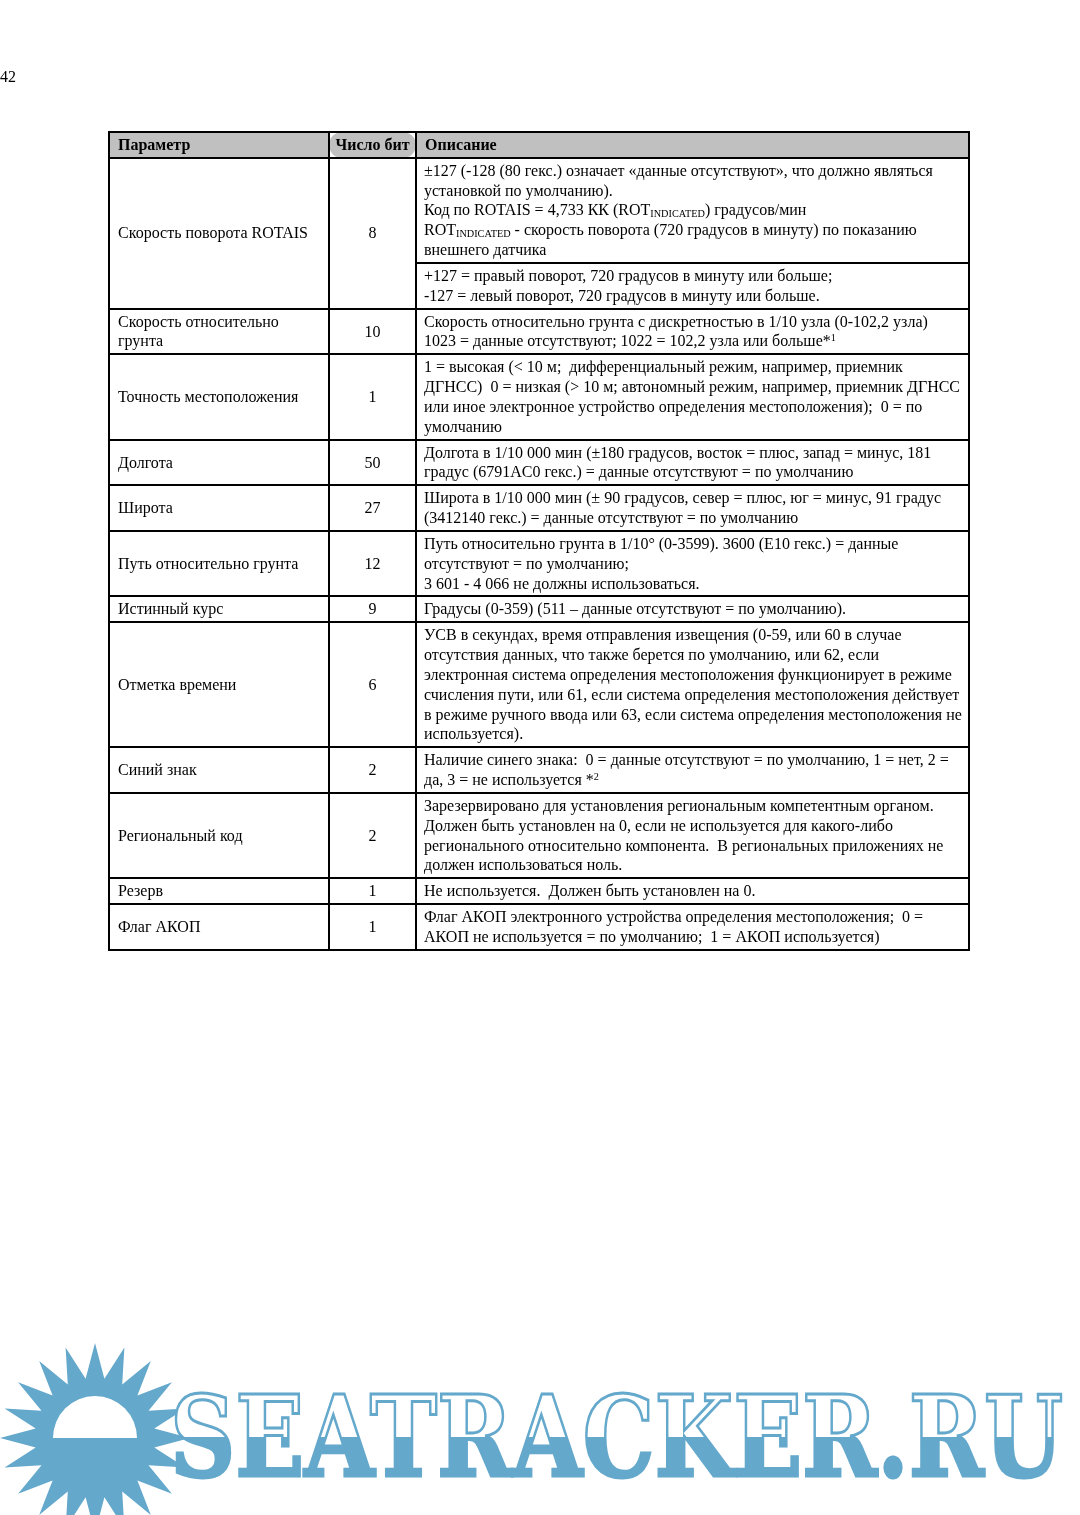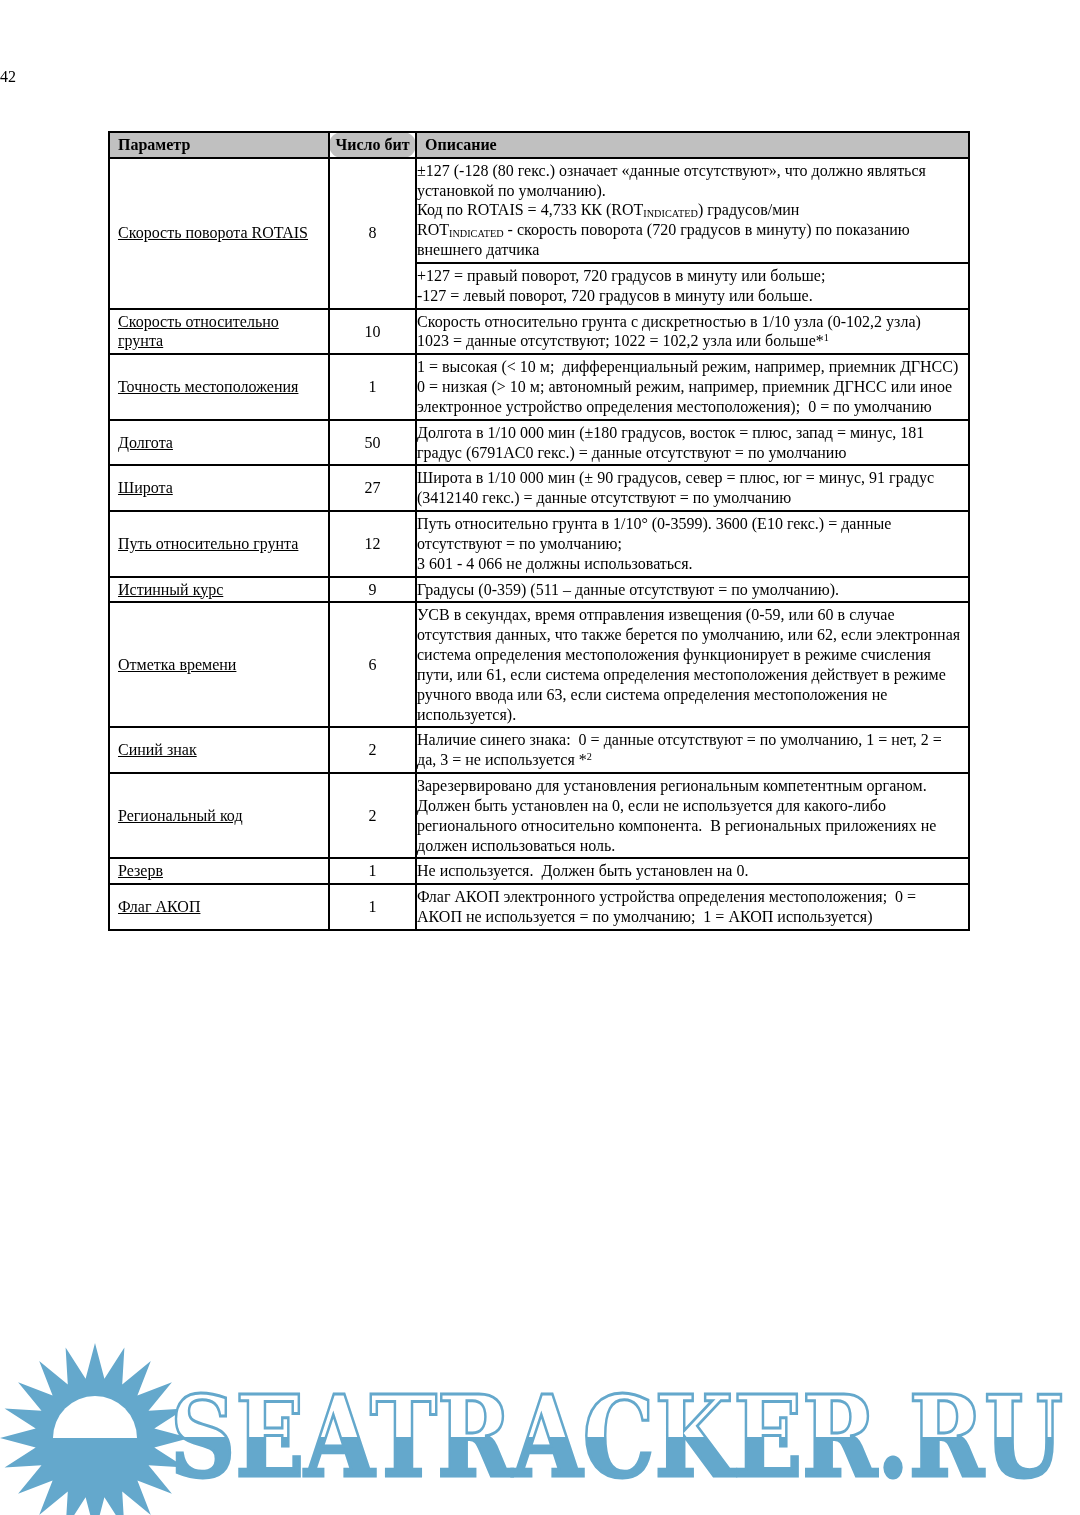--- a/index.html
+++ b/index.html
@@ -47,30 +47,29 @@
     text-align: left;
     padding-left: 8px;
   }
   .params-table thead th.h-bits {
     text-align: center;
     border-radius: 13px;
   }
   td.param {
     vertical-align: middle;
     padding: 2px 6px 2px 8px;
-    text-decoration: underline;
   }
   td.bits {
     vertical-align: middle;
     text-align: center;
     padding: 2px;
   }
   td.desc {
     vertical-align: top;
-    padding: 2px 4px 2px 0;
+    padding: 2px 4px 2px 7px;
   }
   .para { white-space: pre-wrap; }
   .para sub, .para sup {
     font-size: 0.64em;
     line-height: 0;
     text-align: right;
   }
   .para sub { vertical-align: -0.18em; }
   .para sup { vertical-align: 0.5em; }
   .watermark { position: absolute; left: 0; top: 0; width: 100%; height: 100%; pointer-events: none; text-align: right; }

